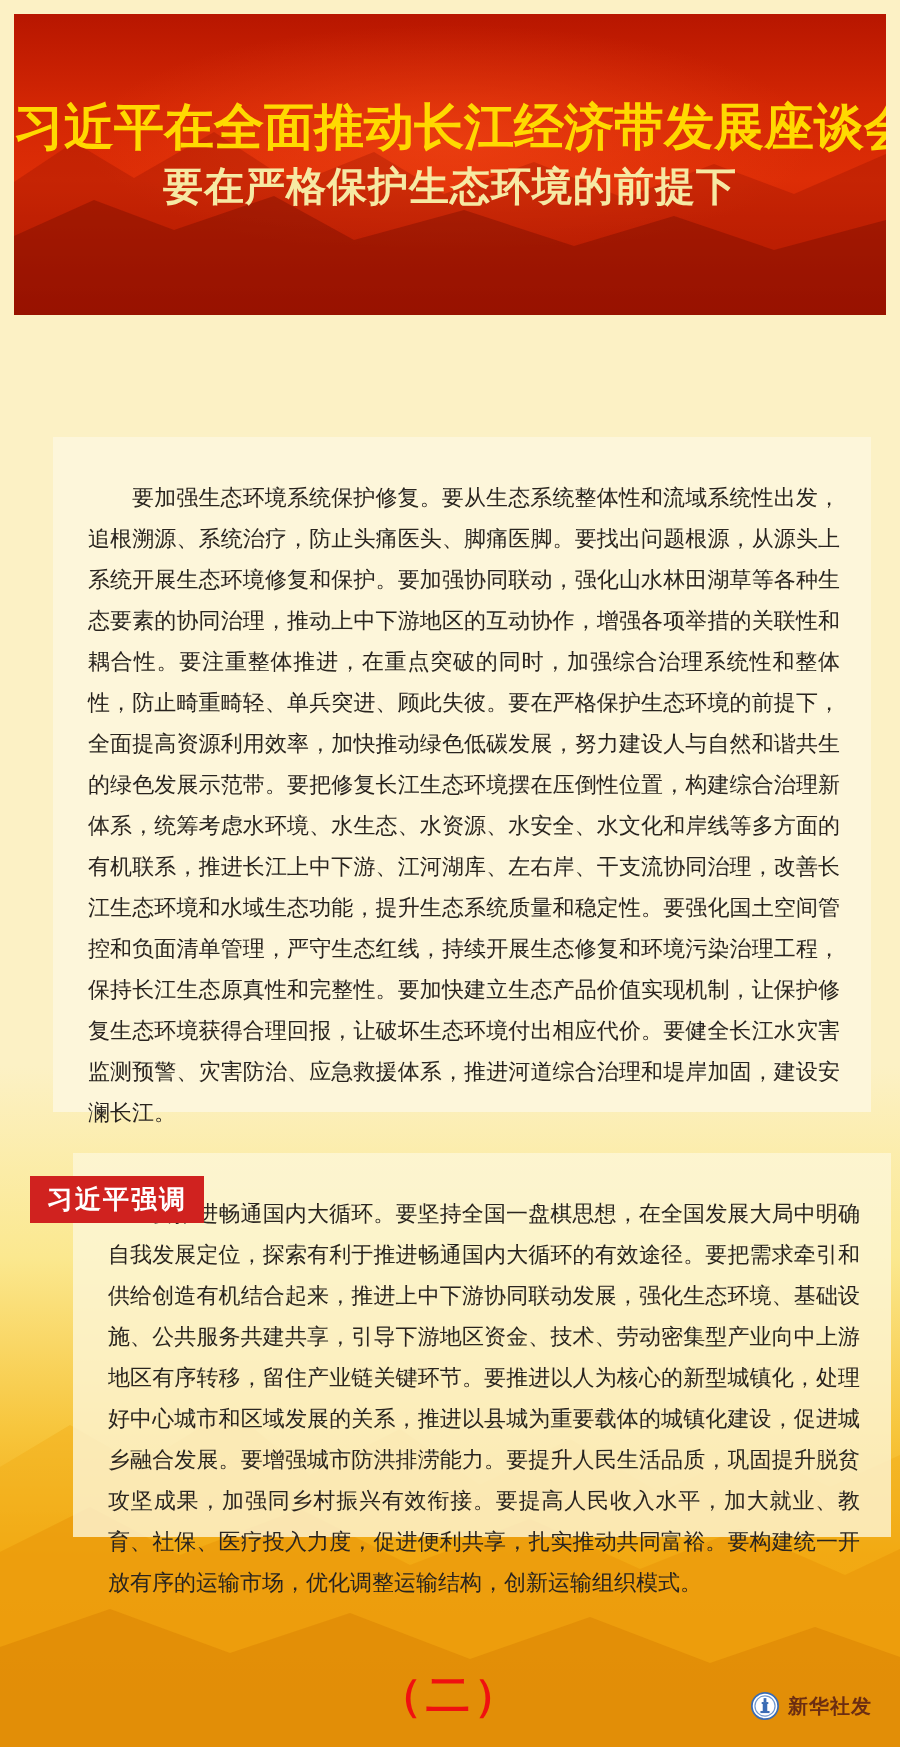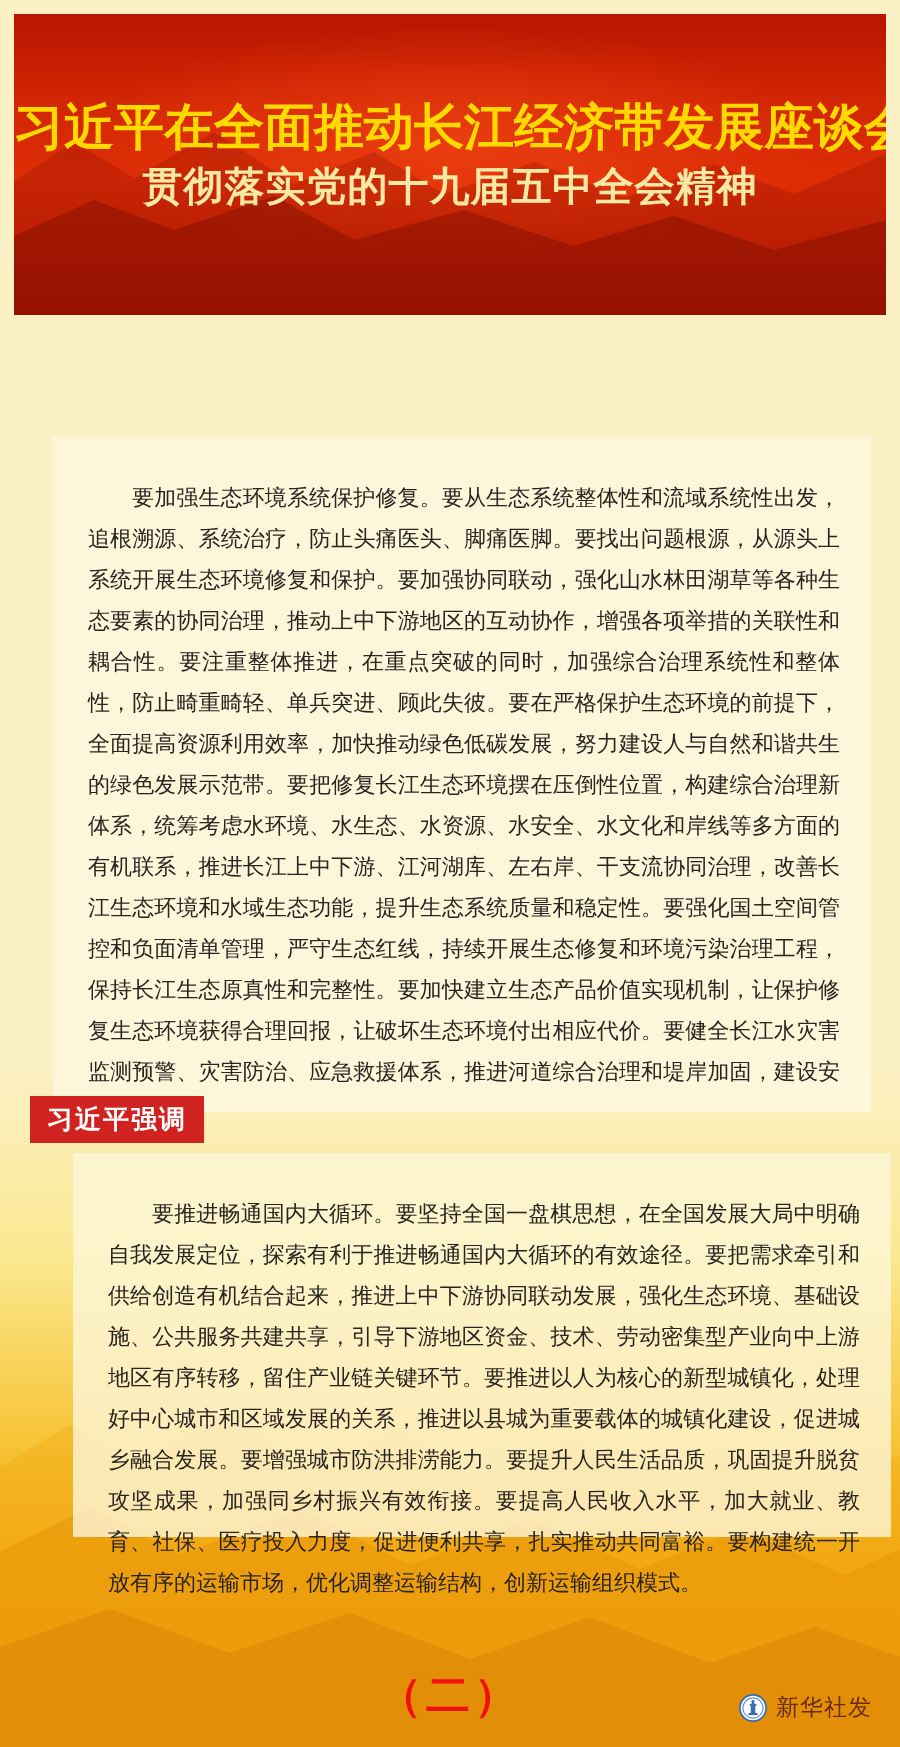--- a/index.html
+++ b/index.html
@@ -64,21 +64,21 @@
     line-height: 47px;
     padding: 0 17px;
     background: #d0221f;
     color: #ffffff;
     font-size: 26px;
     font-weight: bold;
     letter-spacing: 2px;
     z-index: 5;
   }
   .badge-1 { top: 390px; }
-  .badge-2 { top: 1096px; }
+  .badge-2 { top: 1176px; }
 
   
   .content-box {
     position: absolute;
     left: 53px;
     width: 818px;
     padding: 40px 31px 0 35px;
     z-index: 3;
   }
   .box-1 { top: 418px;  height: 675px; background: #fdf6da; margin-top: 19px; }
@@ -109,22 +109,22 @@
     position: absolute;
     top: 1692px;
     right: 28px;
     display: flex;
     align-items: center;
     gap: 9px;
     z-index: 6;
   }
   .credit-logo { width: 28px; height: 28px; display: block; }
   .credit-text {
-    font-size: 23px;
-    font-weight: normal;
+    font-size: 20px;
+    font-weight: bold;
     color: #6b2d12;
     letter-spacing: 1px;
     text-align: center;
   }
 </style>
 </head>
 <body>
 
 <div class="page">
 
@@ -133,21 +133,21 @@
     <polygon fill="rgba(233,150,10,0.55)" points="0,235 90,190 180,238 300,192 410,248 530,202 640,252 740,212 845,258 900,232 900,430 0,430"></polygon>
     <polygon fill="rgba(220,133,5,0.60)" points="0,330 110,292 230,336 350,296 470,342 590,300 710,346 815,310 900,340 900,430 0,430"></polygon>
   </svg>
 
   <div class="banner">
     <svg class="banner-mountains" viewBox="0 0 872 301" preserveAspectRatio="none">
       <polygon fill="rgba(140,15,0,0.28)" points="0,168 60,128 120,164 200,118 280,170 360,138 430,180 520,148 610,184 700,150 780,180 872,140 872,301 0,301"></polygon>
       <polygon fill="rgba(104,8,0,0.34)" points="0,222 80,186 160,216 260,182 340,226 450,196 560,232 660,202 760,236 872,206 872,301 0,301"></polygon>
     </svg>
     <div class="banner-title t1">习近平在全面推动长江经济带发展座谈会上强调</div>
-    <div class="banner-title t2">贯彻落实党的十九届五中全会精神</div>
+    <div class="banner-title t2">要在严格保护生态环境的前提下</div>
   </div>
 
   <div class="content-box box-1">
     <p>要加强生态环境系统保护修复。要从生态系统整体性和流域系统性出发，追根溯源、系统治疗，防止头痛医头、脚痛医脚。要找出问题根源，从源头上系统开展生态环境修复和保护。要加强协同联动，强化山水林田湖草等各种生态要素的协同治理，推动上中下游地区的互动协作，增强各项举措的关联性和耦合性。要注重整体推进，在重点突破的同时，加强综合治理系统性和整体性，防止畸重畸轻、单兵突进、顾此失彼。要在严格保护生态环境的前提下，全面提高资源利用效率，加快推动绿色低碳发展，努力建设人与自然和谐共生的绿色发展示范带。要把修复长江生态环境摆在压倒性位置，构建综合治理新体系，统筹考虑水环境、水生态、水资源、水安全、水文化和岸线等多方面的有机联系，推进长江上中下游、江河湖库、左右岸、干支流协同治理，改善长江生态环境和水域生态功能，提升生态系统质量和稳定性。要强化国土空间管控和负面清单管理，严守生态红线，持续开展生态修复和环境污染治理工程，保持长江生态原真性和完整性。要加快建立生态产品价值实现机制，让保护修复生态环境获得合理回报，让破坏生态环境付出相应代价。要健全长江水灾害监测预警、灾害防治、应急救援体系，推进河道综合治理和堤岸加固，建设安澜长江。</p>
   </div>
 
   <div class="badge badge-2">习近平强调</div>
   <div class="content-box box-2">
     <p>要推进畅通国内大循环。要坚持全国一盘棋思想，在全国发展大局中明确自我发展定位，探索有利于推进畅通国内大循环的有效途径。要把需求牵引和供给创造有机结合起来，推进上中下游协同联动发展，强化生态环境、基础设施、公共服务共建共享，引导下游地区资金、技术、劳动密集型产业向中上游地区有序转移，留住产业链关键环节。要推进以人为核心的新型城镇化，处理好中心城市和区域发展的关系，推进以县城为重要载体的城镇化建设，促进城乡融合发展。要增强城市防洪排涝能力。要提升人民生活品质，巩固提升脱贫攻坚成果，加强同乡村振兴有效衔接。要提高人民收入水平，加大就业、教育、社保、医疗投入力度，促进便利共享，扎实推动共同富裕。要构建统一开放有序的运输市场，优化调整运输结构，创新运输组织模式。</p>
   </div>

